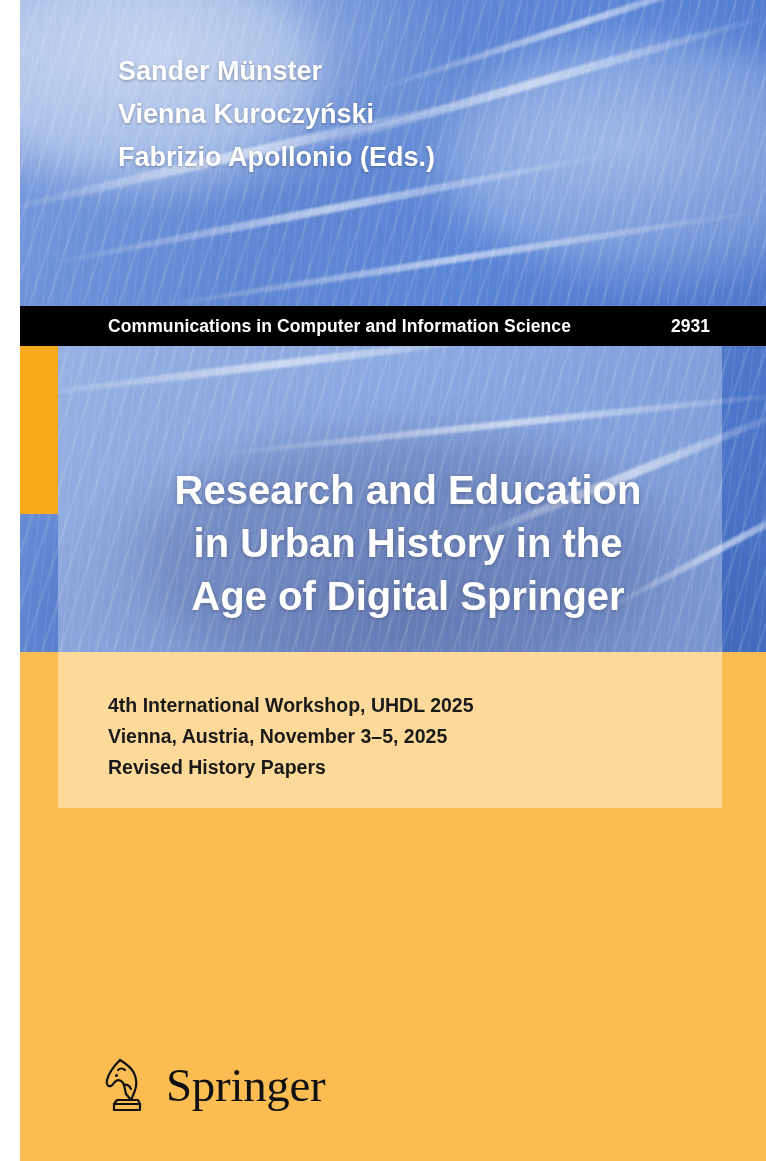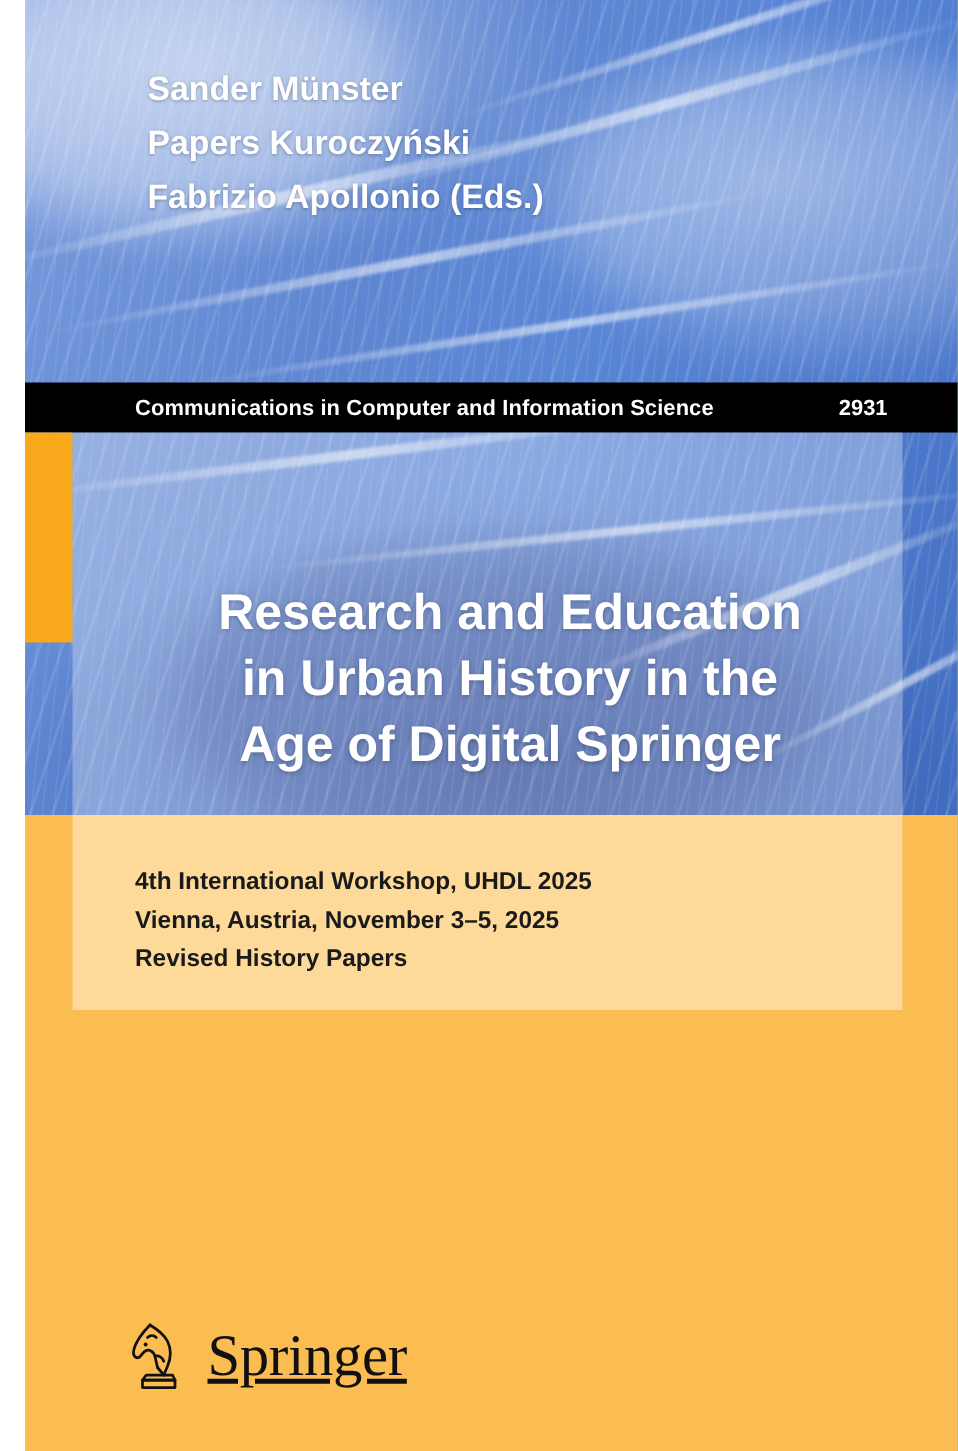--- a/index.html
+++ b/index.html
@@ -167,21 +167,20 @@
     bottom: 45px;
     display: flex;
     align-items: center;
     gap: 14px;
   }
   .logo-word {
     font-family: "Liberation Serif", serif;
     font-size: 47px;
     color: #111111;
     letter-spacing: -0.3px;
-    text-decoration: underline;
   }
   .knight {
     width: 52px;
     height: 62px;
     display: block;
   }
 </style>
 </head>
 <body>
 
@@ -200,21 +199,21 @@
     <div class="streak" style="left:-20px; top:360px; width:560px; height:8px; transform:rotate(-7deg);"></div>
     <div class="streak" style="left:180px; top:420px; width:620px; height:7px; transform:rotate(-6deg);"></div>
     <div class="streak" style="left:420px; top:470px; width:380px; height:9px; transform:rotate(-22deg);"></div>
     <div class="streak" style="left:560px; top:540px; width:300px; height:7px; transform:rotate(-28deg);"></div>
   </div>
 
   <div class="lower"></div>
 
   <div class="authors">
     <div>Sander Münster</div>
-    <div>Papers Kuroczyński</div>
+    <div>Vienna Kuroczyński</div>
     <div>Fabrizio Apollonio (Eds.)</div>
   </div>
 
   <div class="series-bar">
     <span class="series-title">Communications in Computer and Information Science</span>
     <span class="series-number">2931</span>
   </div>
 
   <div class="left-tab"></div>
 

